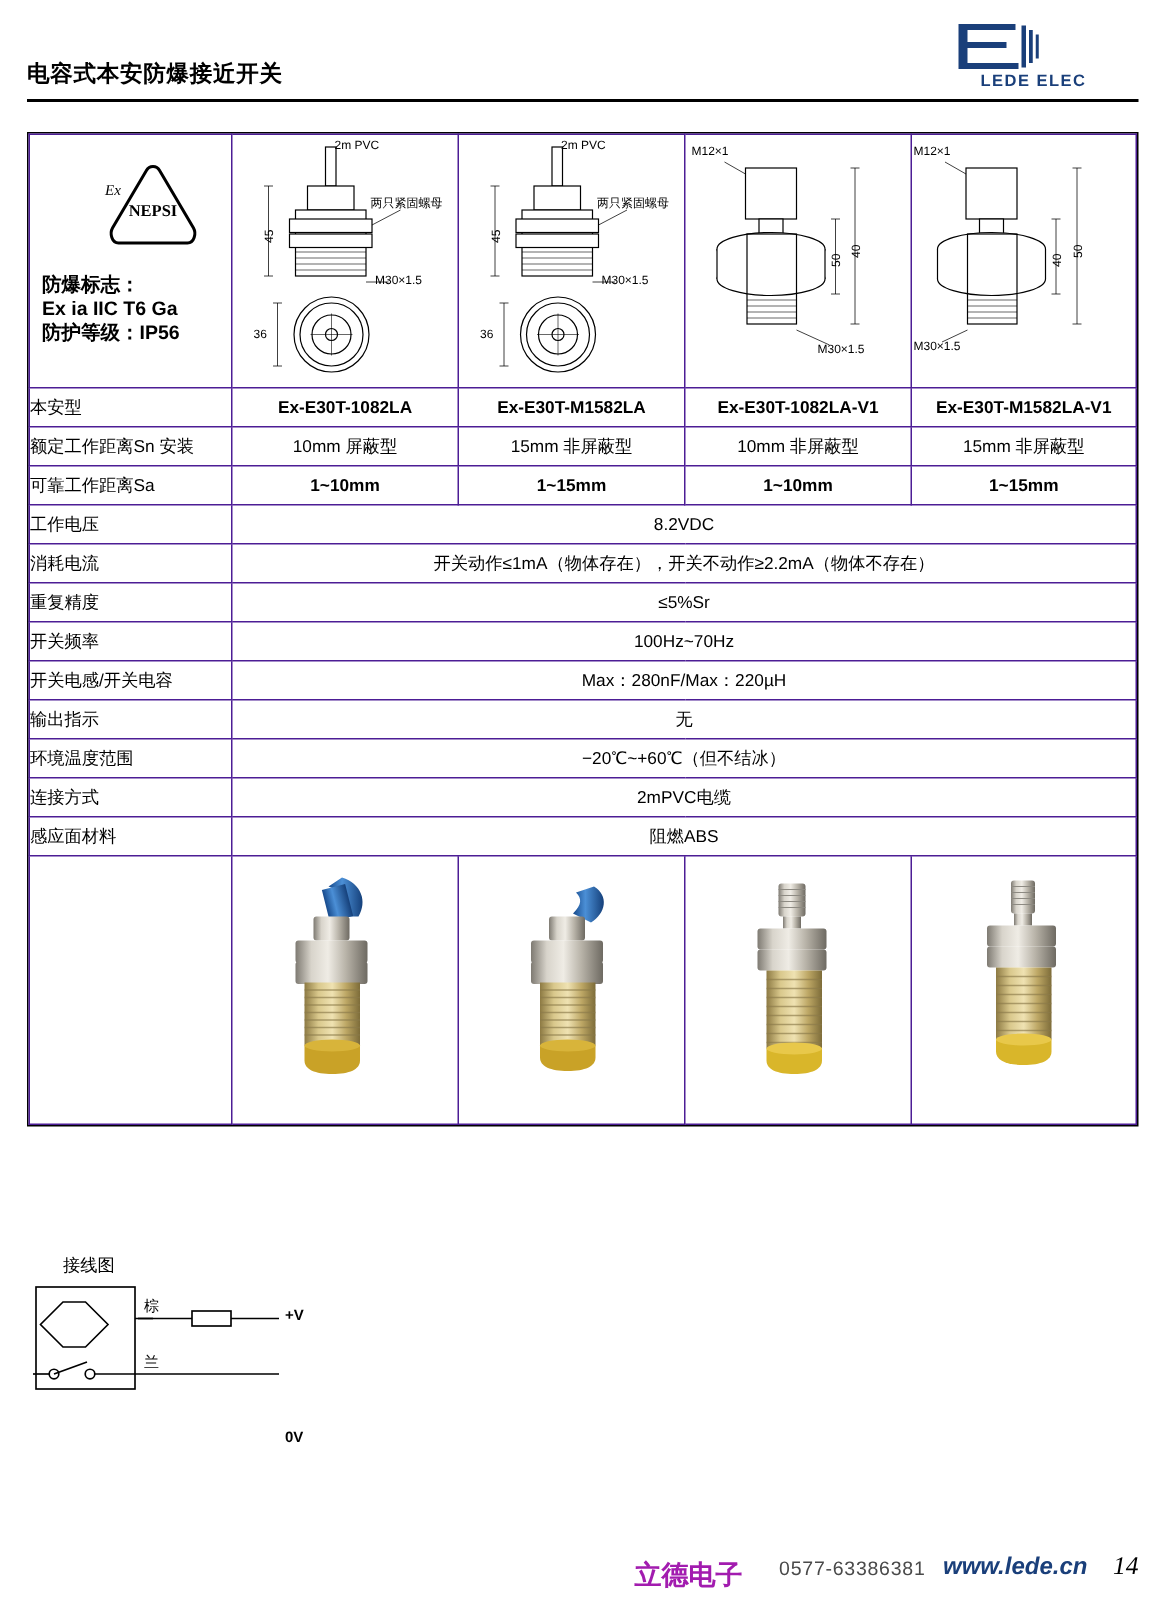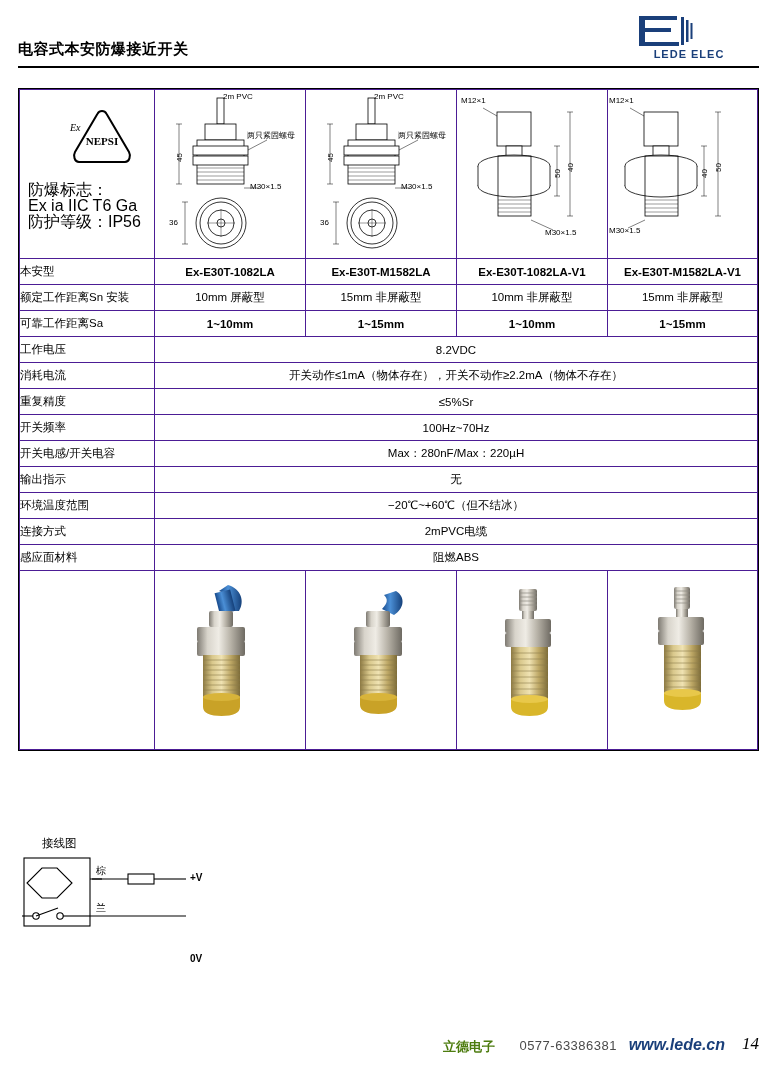--- a/index.html
+++ b/index.html
@@ -151,22 +151,23 @@
     width: 64px;
     text-align: center;
     font-size: 11px;
     font-weight: bold;
     font-family: "Liberation Serif", serif;
   }
   .ex-lines {
     position: absolute;
     left: 8px;
     top: 92px;
-    font-size: 16px;
+    font-size: 13px;
     line-height: 16px;
+    font-weight: bold;
   }
   .ex-lines div { white-space: nowrap; }
 
   
   .draw {
     position: absolute;
     left: 0; top: 0;
     width: 100%;
     height: 100%;
   }
@@ -220,22 +221,22 @@
     position: absolute;
     left: 0;
     top: 1034px;
     width: 777px;
     height: 40px;
   }
   .footer-company {
     position: absolute;
     right: 282px;
     top: 4px;
-    font-size: 13px;
-    color: #4d7c0f;
+    font-size: 18px;
+    color: #a21caf;
     font-weight: bold;
   }
   .footer-phone {
     position: absolute;
     right: 160px;
     top: 4px;
     font-size: 13px;
     color: #4a4a4a;
     letter-spacing: 0.5px;
   }

